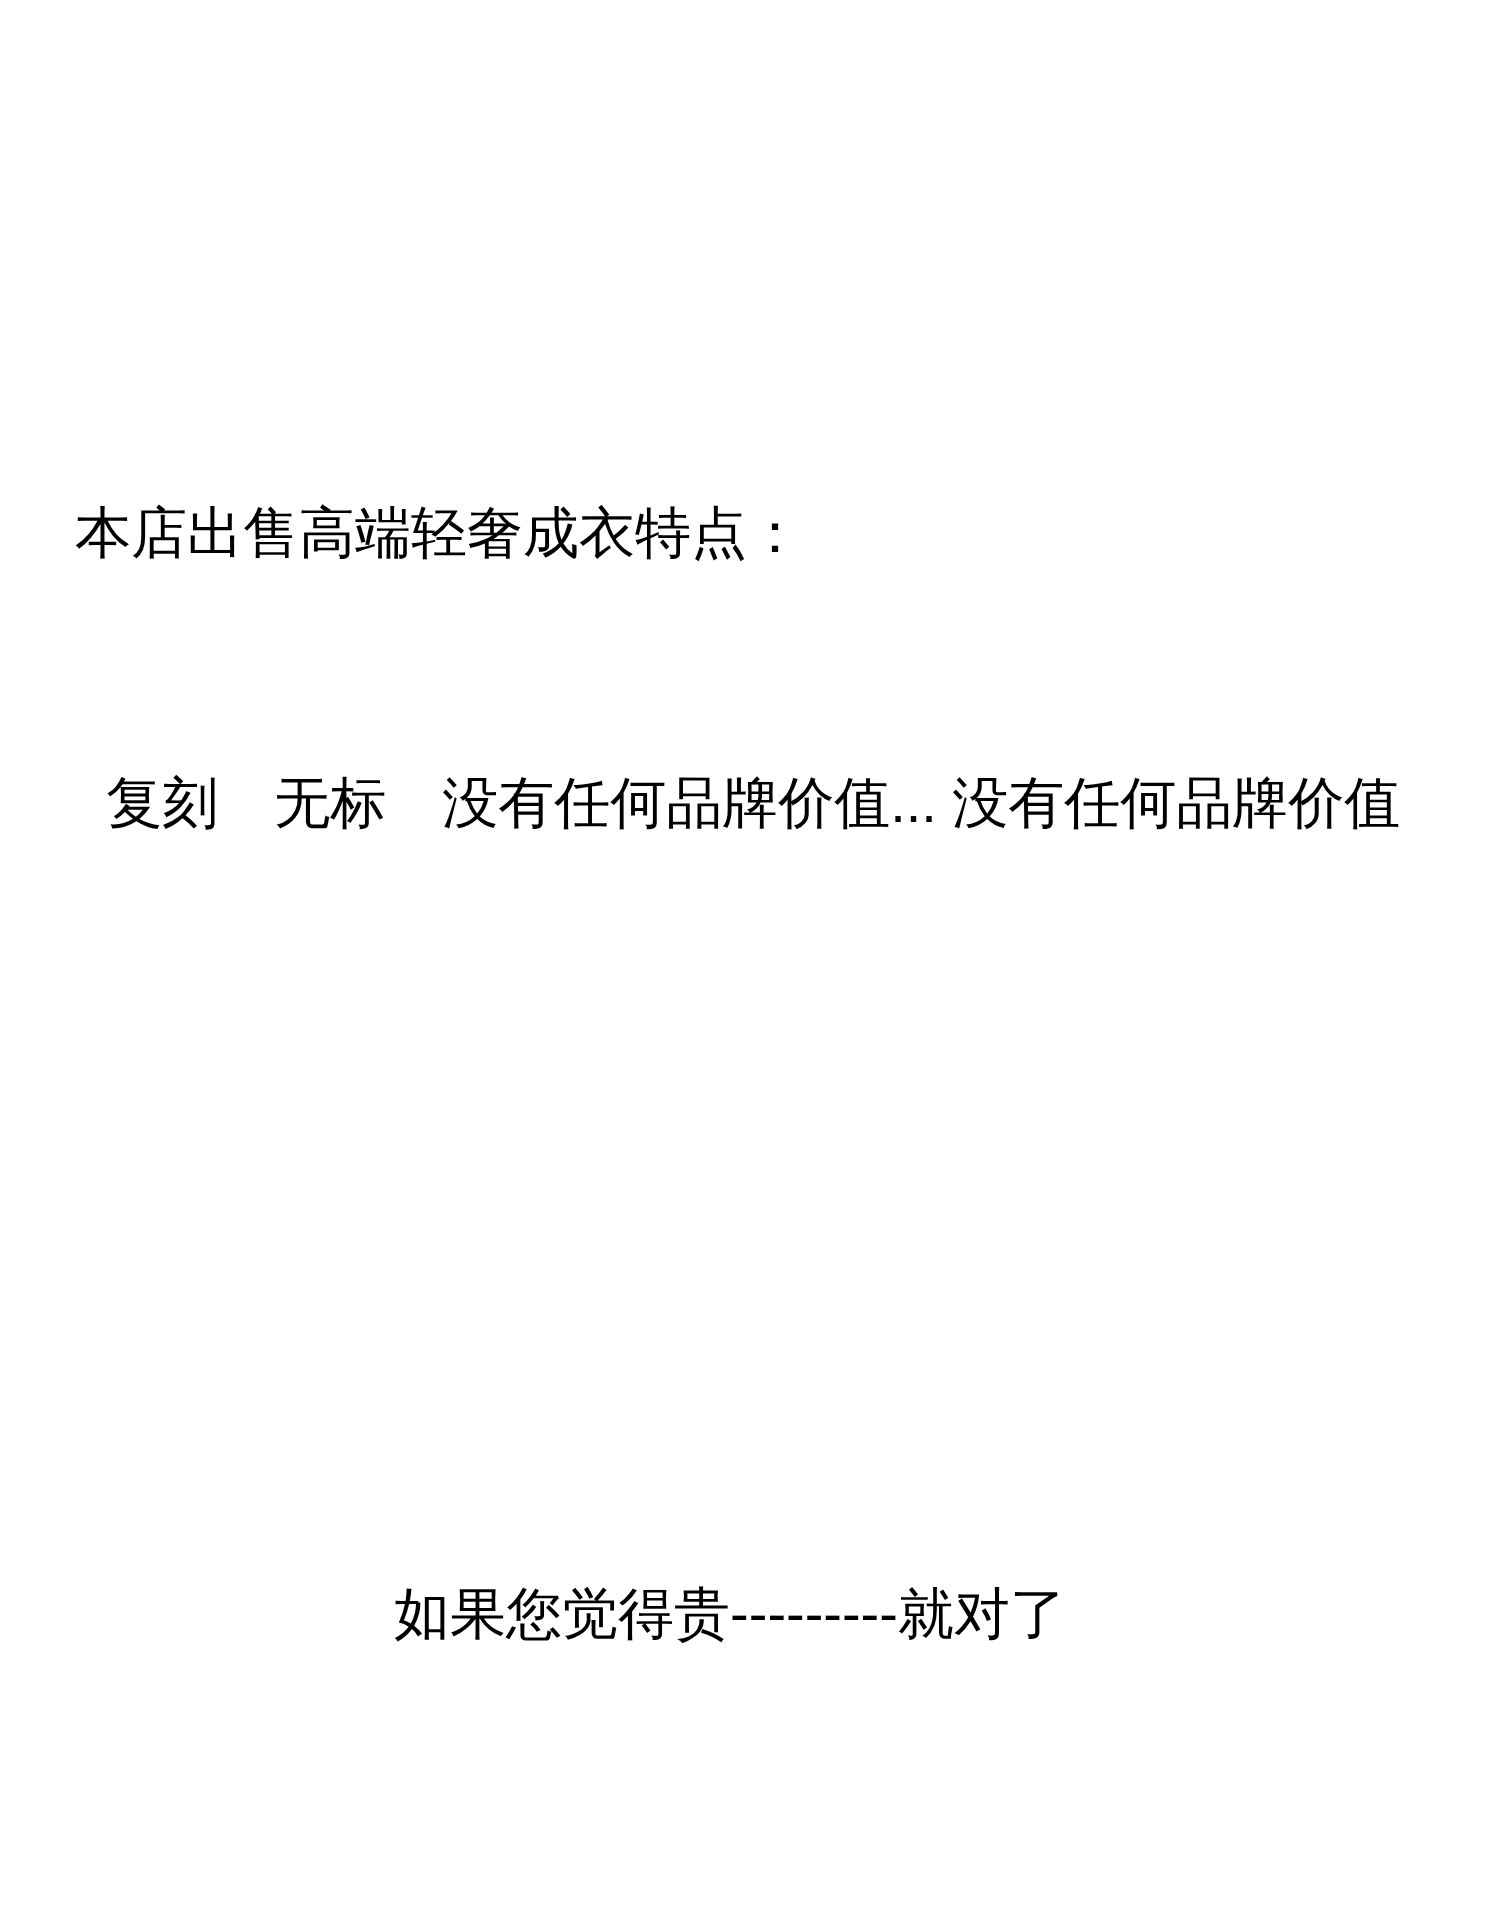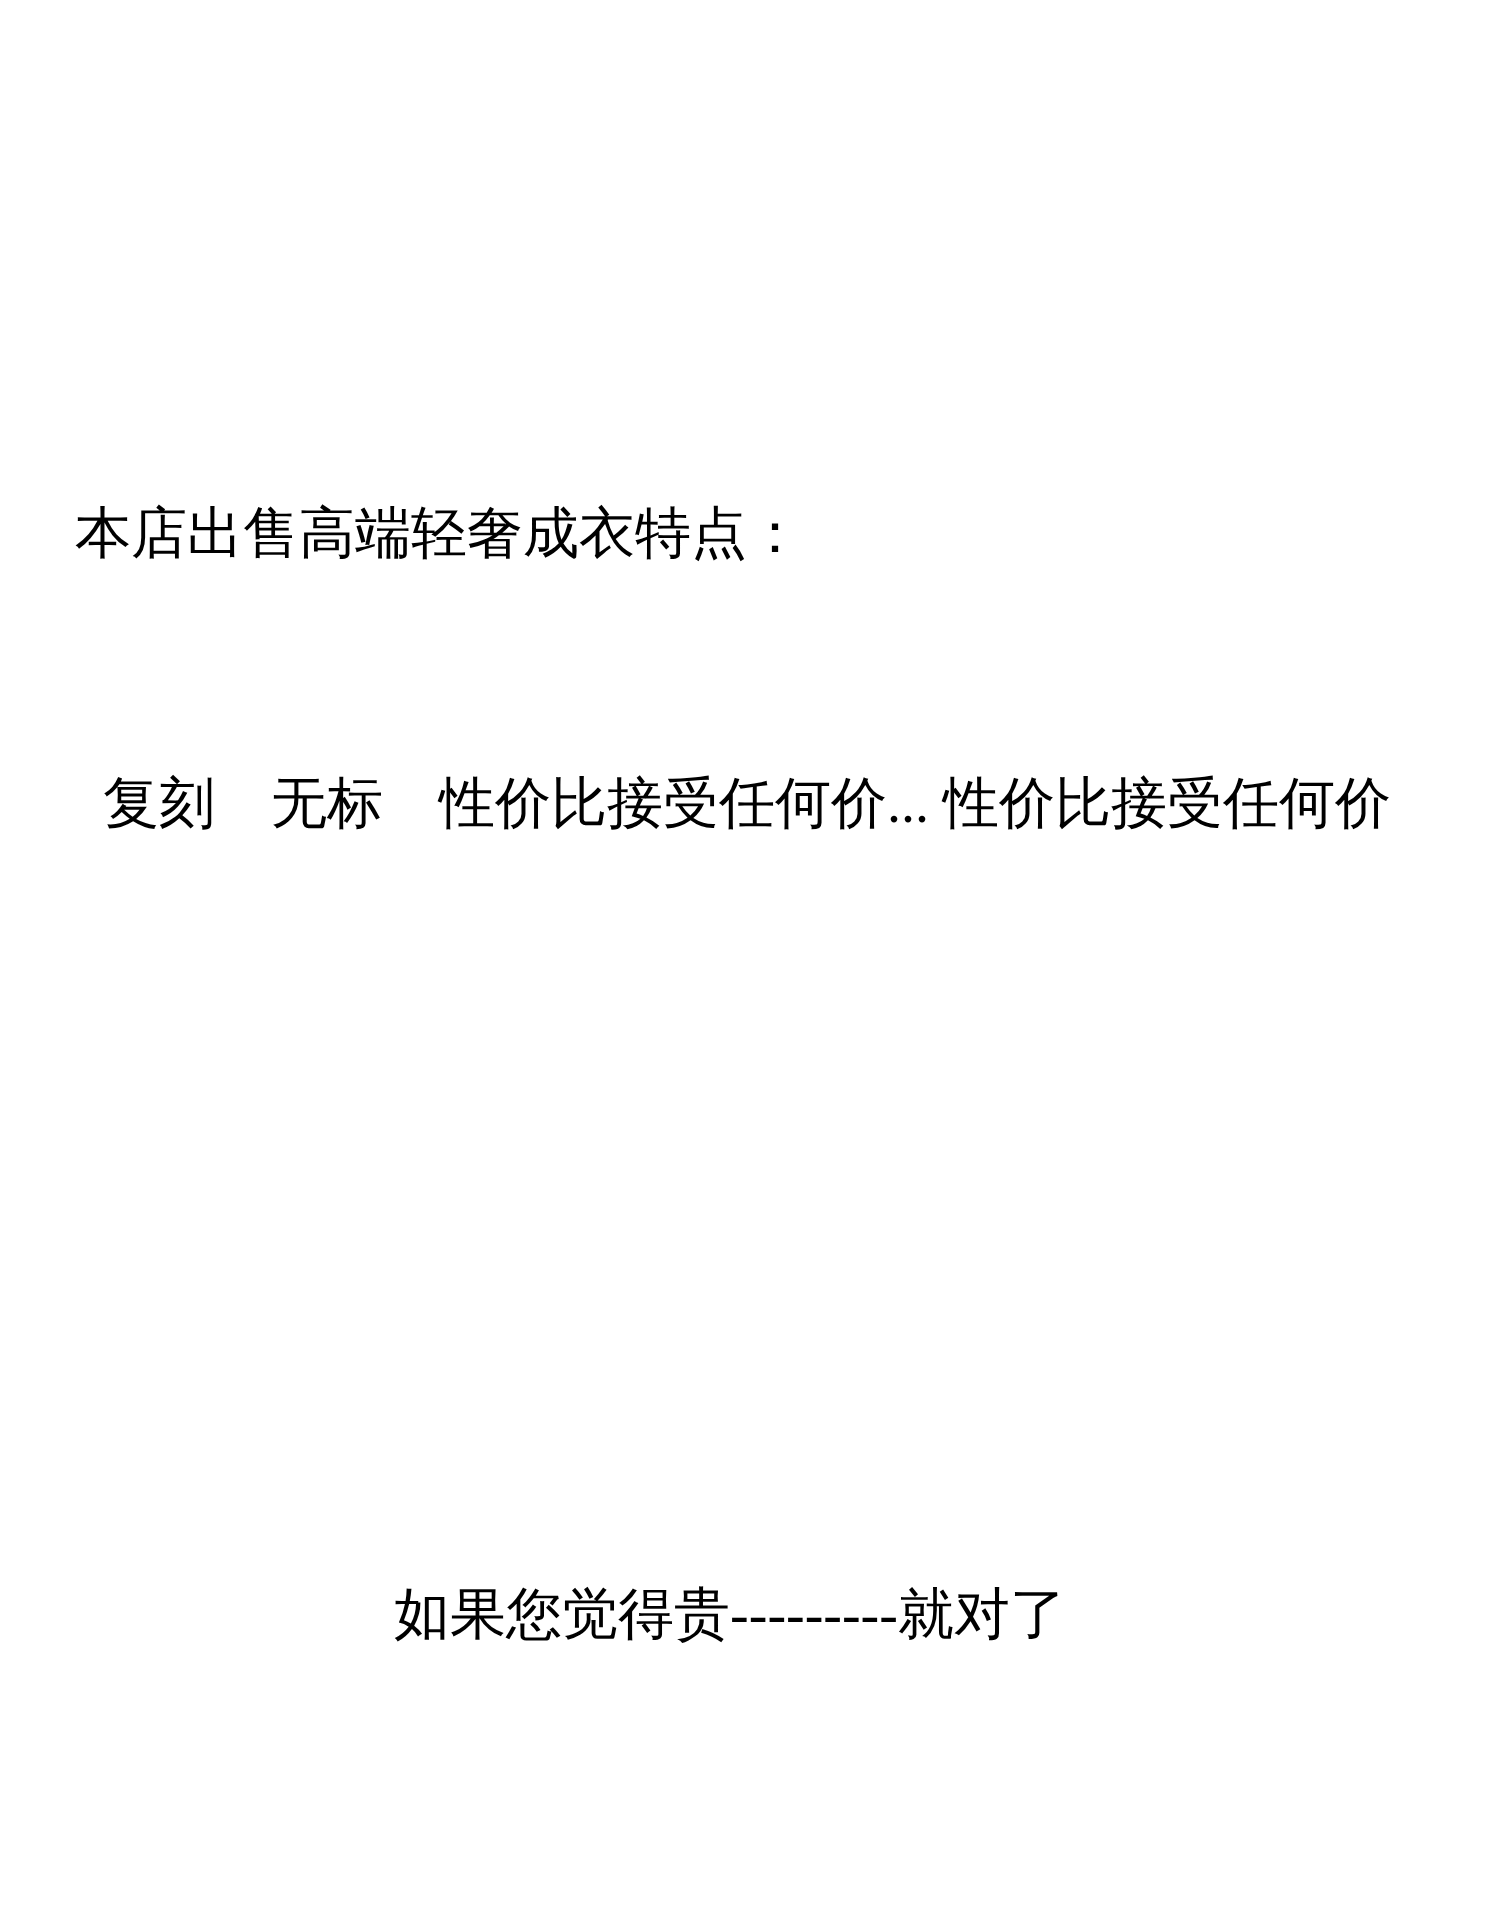--- a/index.html
+++ b/index.html
@@ -12,37 +12,37 @@
     overflow: hidden;
     font-family: "Liberation Sans", "DejaVu Sans", sans-serif;
   }
   .doc {
     padding: 38px 60px 0 75px;
     font-size: 56px;
     line-height: 90px;
     white-space: pre-wrap;
     letter-spacing: 0px;
   }
-  .line { min-height: 90px; font-family: Liberation Serif, serif; }
+  .line { min-height: 90px; }
   .slogan-block { margin-top: 90px; }
   .slogan-block .line {
     text-align: center;
     padding-right: 55px;
     line-height: 92px;
     min-height: 92px;
   }
 </style>
 </head>
 <body>
 
 <div class="doc">
 
   <div class="intro-block">
     <div class="line">本店出售高端轻奢成衣特点：</div>
-    <div class="line">  复刻　无标　性价比接受任何价... 性价比接受任何价</div>
+    <div class="line">  复刻　无标　没有任何品牌价值... 没有任何品牌价值</div>
   </div>
 
   <div class="slogan-block">
     <div class="line">如果您觉得贵---------就对了</div>
     
     
   </div>
 
   
 

